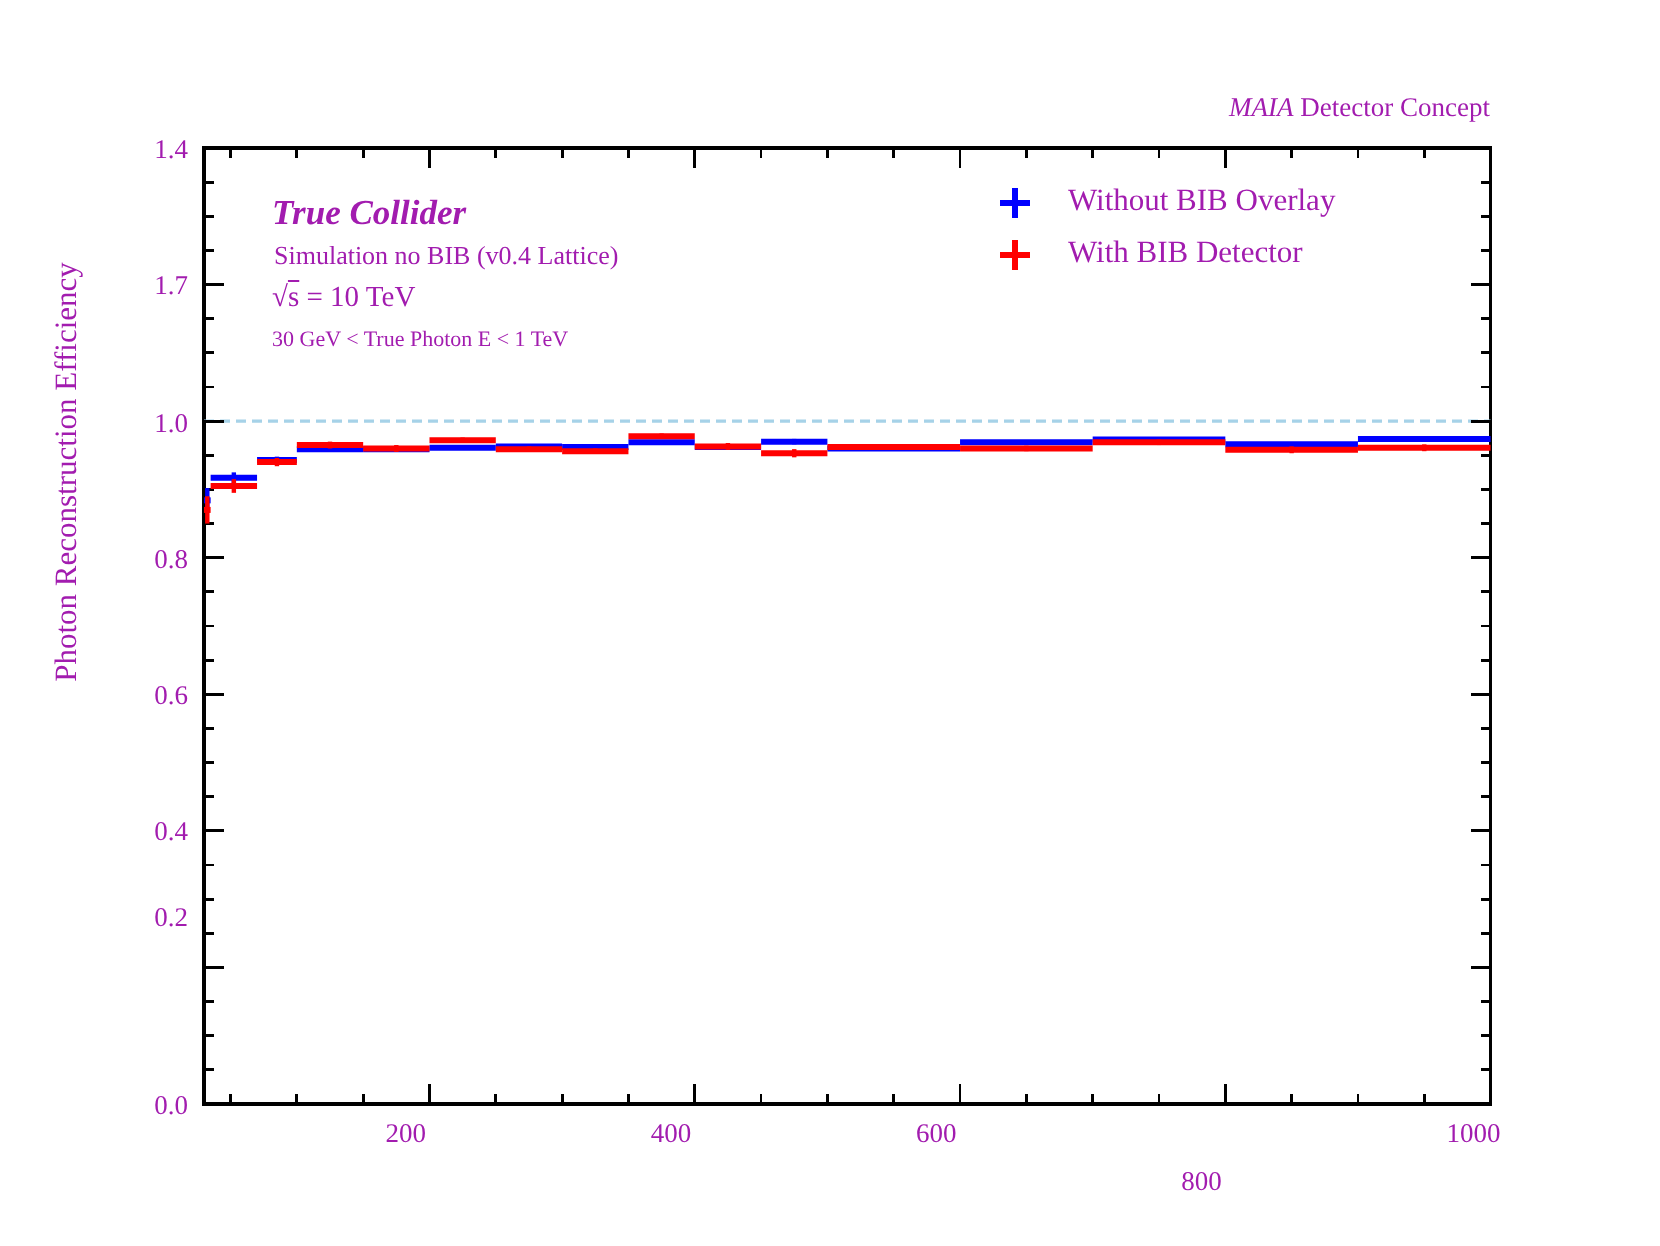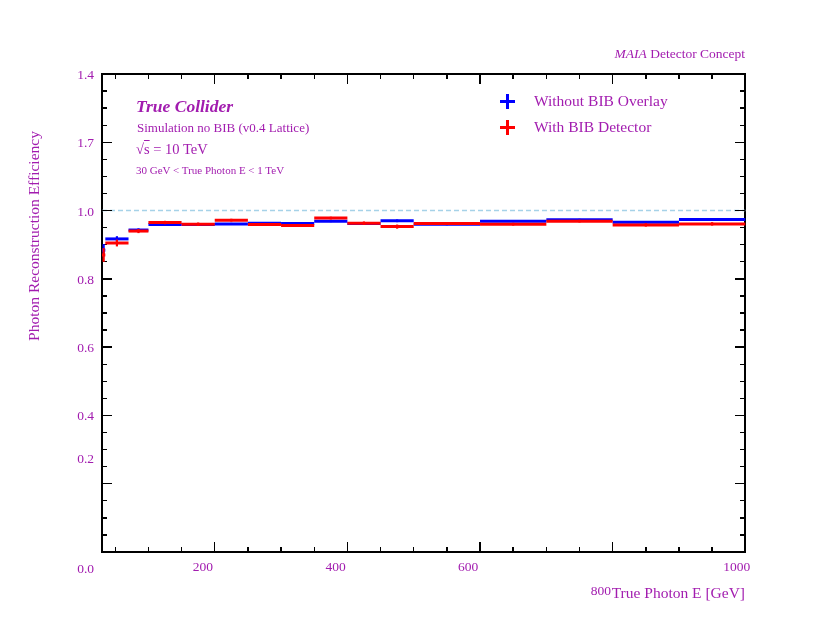--- a/index.html
+++ b/index.html
@@ -194,21 +194,20 @@
       <line x1="546.341237113402" y1="221.15571428571428" x2="612.660824742268" y2="221.15571428571428" stroke="#ff0000" stroke-width="3"></line>
       <line x1="645.820618556701" y1="226.61857142857139" x2="645.820618556701" y2="223.20428571428573" stroke="#ff0000" stroke-width="2.2"></line>
       <line x1="612.660824742268" y1="224.9114285714286" x2="678.980412371134" y2="224.9114285714286" stroke="#ff0000" stroke-width="3"></line>
       <line x1="712.140206185567" y1="225.59428571428572" x2="712.140206185567" y2="222.18" stroke="#ff0000" stroke-width="2.2"></line>
       <line x1="678.980412371134" y1="223.8871428571428" x2="745.3" y2="223.8871428571428" stroke="#ff0000" stroke-width="3"></line>
     </svg>
 
   <div class="abs header"><span class="it">MAIA</span><span> Detector Concept</span></div>
 
   <div class="abs ylabel">Photon Reconstruction Efficiency</div>
-  <div class="abs xlabel">True Photon E [GeV]</div>
 
   <div class="abs ann-title">True Collider</div>
   <div class="abs ann-sub">Simulation no BIB (v0.4 Lattice)</div>
   <div class="abs ann-sqrt"><span>√</span><span class="ovl">s</span><span> = 10 TeV</span></div>
   <div class="abs ann-range">30 GeV &lt; True Photon E &lt; 1 TeV</div>
 
   <div class="abs legend">
     <div class="legend-row">
       <span class="plus" style="color: rgb(0, 0, 255);"></span>
       <span class="legend-label">Without BIB Overlay</span>
@@ -218,21 +217,21 @@
       <span class="legend-label">With BIB Detector</span>
     </div>
   </div>
 
   <div id="tick-labels">
       <div class="tick-label xt" style="left: 192.743px; top: 559px;">200</div>
       <div class="tick-label xt" style="left: 325.382px; top: 559px;">400</div>
       <div class="tick-label xt" style="left: 458.022px; top: 559px;">600</div>
       <div class="tick-label xt" style="left: 590.661px; top: 559px; margin-top: 24px;">800</div>
       <div class="tick-label xt" style="left: 723.3px; top: 559px;">1000</div>
-      <div class="tick-label yt" style="left: 54px; top: 545px; margin-top: 16px;">0.0</div>
+      <div class="tick-label yt" style="left: 54px; top: 545px;">0.0</div>
       <div class="tick-label yt" style="left: 54px; top: 451px;">0.2</div>
       <div class="tick-label yt" style="left: 54px; top: 408.429px;">0.4</div>
       <div class="tick-label yt" style="left: 54px; top: 340.143px;">0.6</div>
       <div class="tick-label yt" style="left: 54px; top: 271.857px;">0.8</div>
       <div class="tick-label yt" style="left: 54px; top: 203.571px;">1.0</div>
       <div class="tick-label yt" style="left: 54px; top: 135.286px;">1.7</div>
       <div class="tick-label yt" style="left: 54px; top: 67px;">1.4</div>
     </div>
 </div>
 

